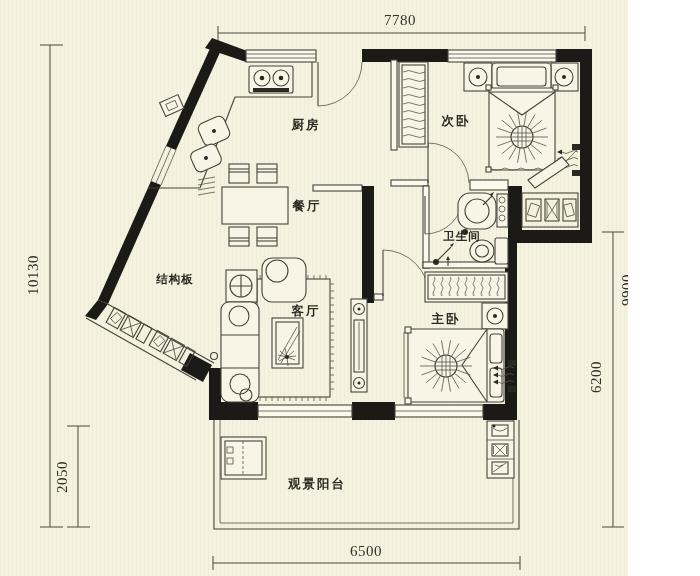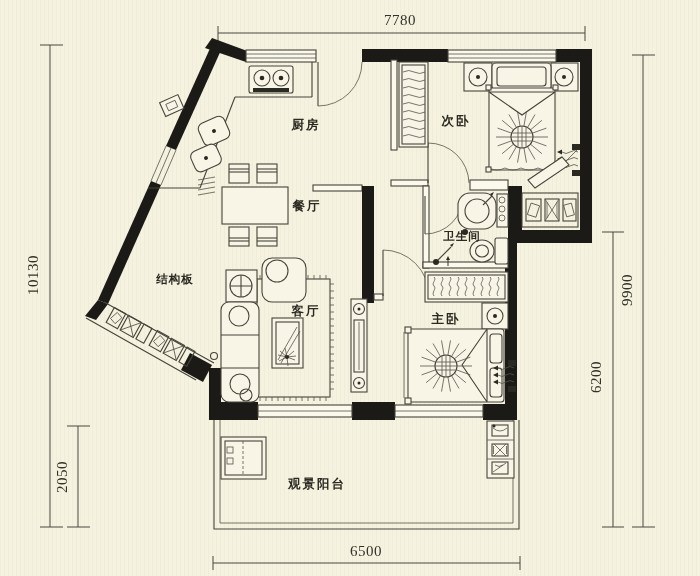--- a/index.html
+++ b/index.html
@@ -1,18 +1,18 @@
 <!DOCTYPE html>
 <html><head>
 <meta charset="utf-8">
 <style>
   html,body{margin:0;padding:0;}
   .canvas{
     position:relative;
-    width:700px;height:576px;
+    width:628px;height:576px;
     background:#f5f2df;
     background-image:
       repeating-linear-gradient(90deg, rgba(90,85,60,0.035) 0 1px, transparent 1px 4px),
       repeating-linear-gradient(90deg, rgba(255,255,255,0.05) 0 2px, transparent 2px 7px);
     overflow:hidden;
     font-family:"Liberation Serif","DejaVu Serif",serif;
   }
   svg{display:block;}
   .wall{fill:#1b1a16;stroke:none;}
   .thinwall{fill:#fbf9ec;stroke:#45443a;stroke-width:1.1;}

